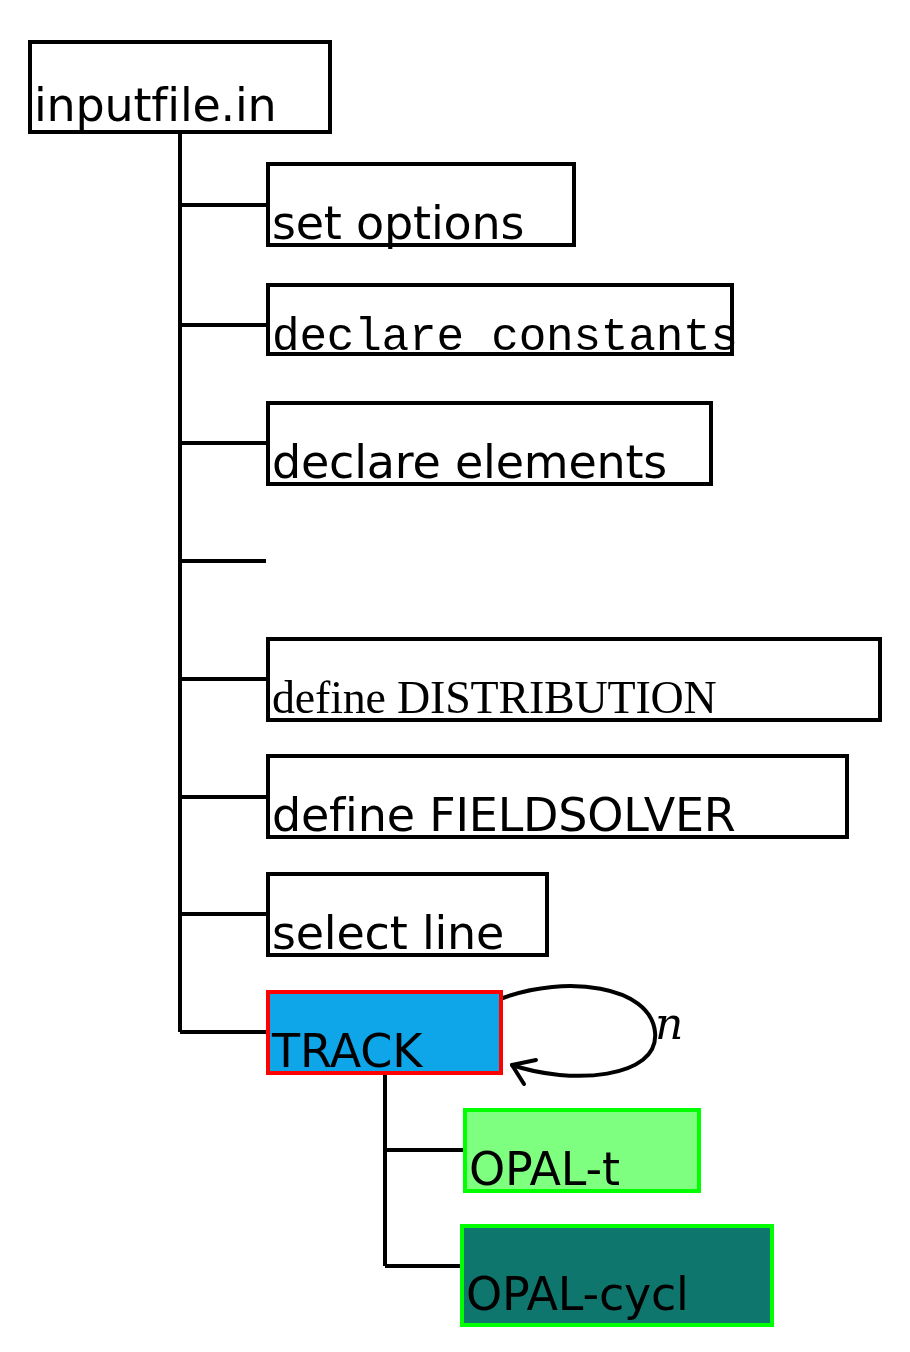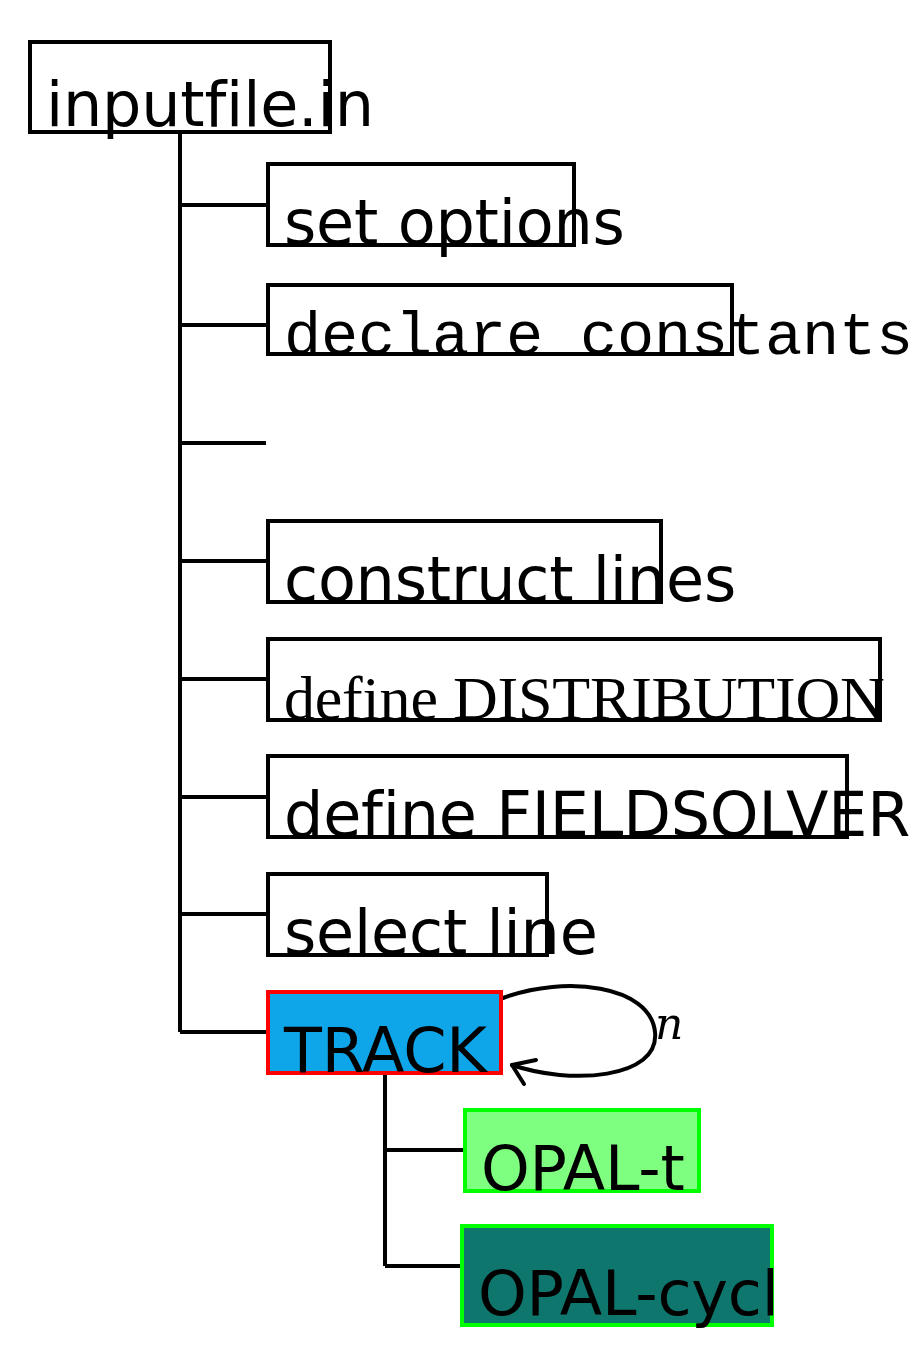--- a/index.html
+++ b/index.html
@@ -21,23 +21,23 @@
     display: flex;
     align-items: center;
     background: #ffffff;
     border: 4px solid #000000;
     color: #000000;
     line-height: 1;
     white-space: nowrap;
   }
   .node .label {
     display: block;
-    padding-left: 14px;
+    padding-left: 2px;
     padding-bottom: 4px;
-    font-size: 62px;
+    font-size: 46px;
     letter-spacing: -0.2px;
     margin-top: 40px;
   }
   .node.root {
     left: 28px;
     top: 40px;
     width: 304px;
     height: 94px;
   }
   .node.n-set-options   { left: 266px; top: 162px;  width: 310px; height: 85px; text-align: right; }
@@ -124,24 +124,24 @@
   </div>
 
   <div class="node n-set-options">
     <span class="label">set options</span>
   </div>
 
   <div class="node n-constants">
     <span class="label">declare constants</span>
   </div>
 
+  <div class="node n-elements">
+    <span class="label">declare elements</span>
+  </div>
 
-  <div class="node n-lines">
-    <span class="label">construct lines</span>
-  </div>
 
   <div class="node n-distribution">
     <span class="label">define DISTRIBUTION</span>
   </div>
 
   <div class="node n-fieldsolver">
     <span class="label">define FIELDSOLVER</span>
   </div>
 
   <div class="node n-select-line">

